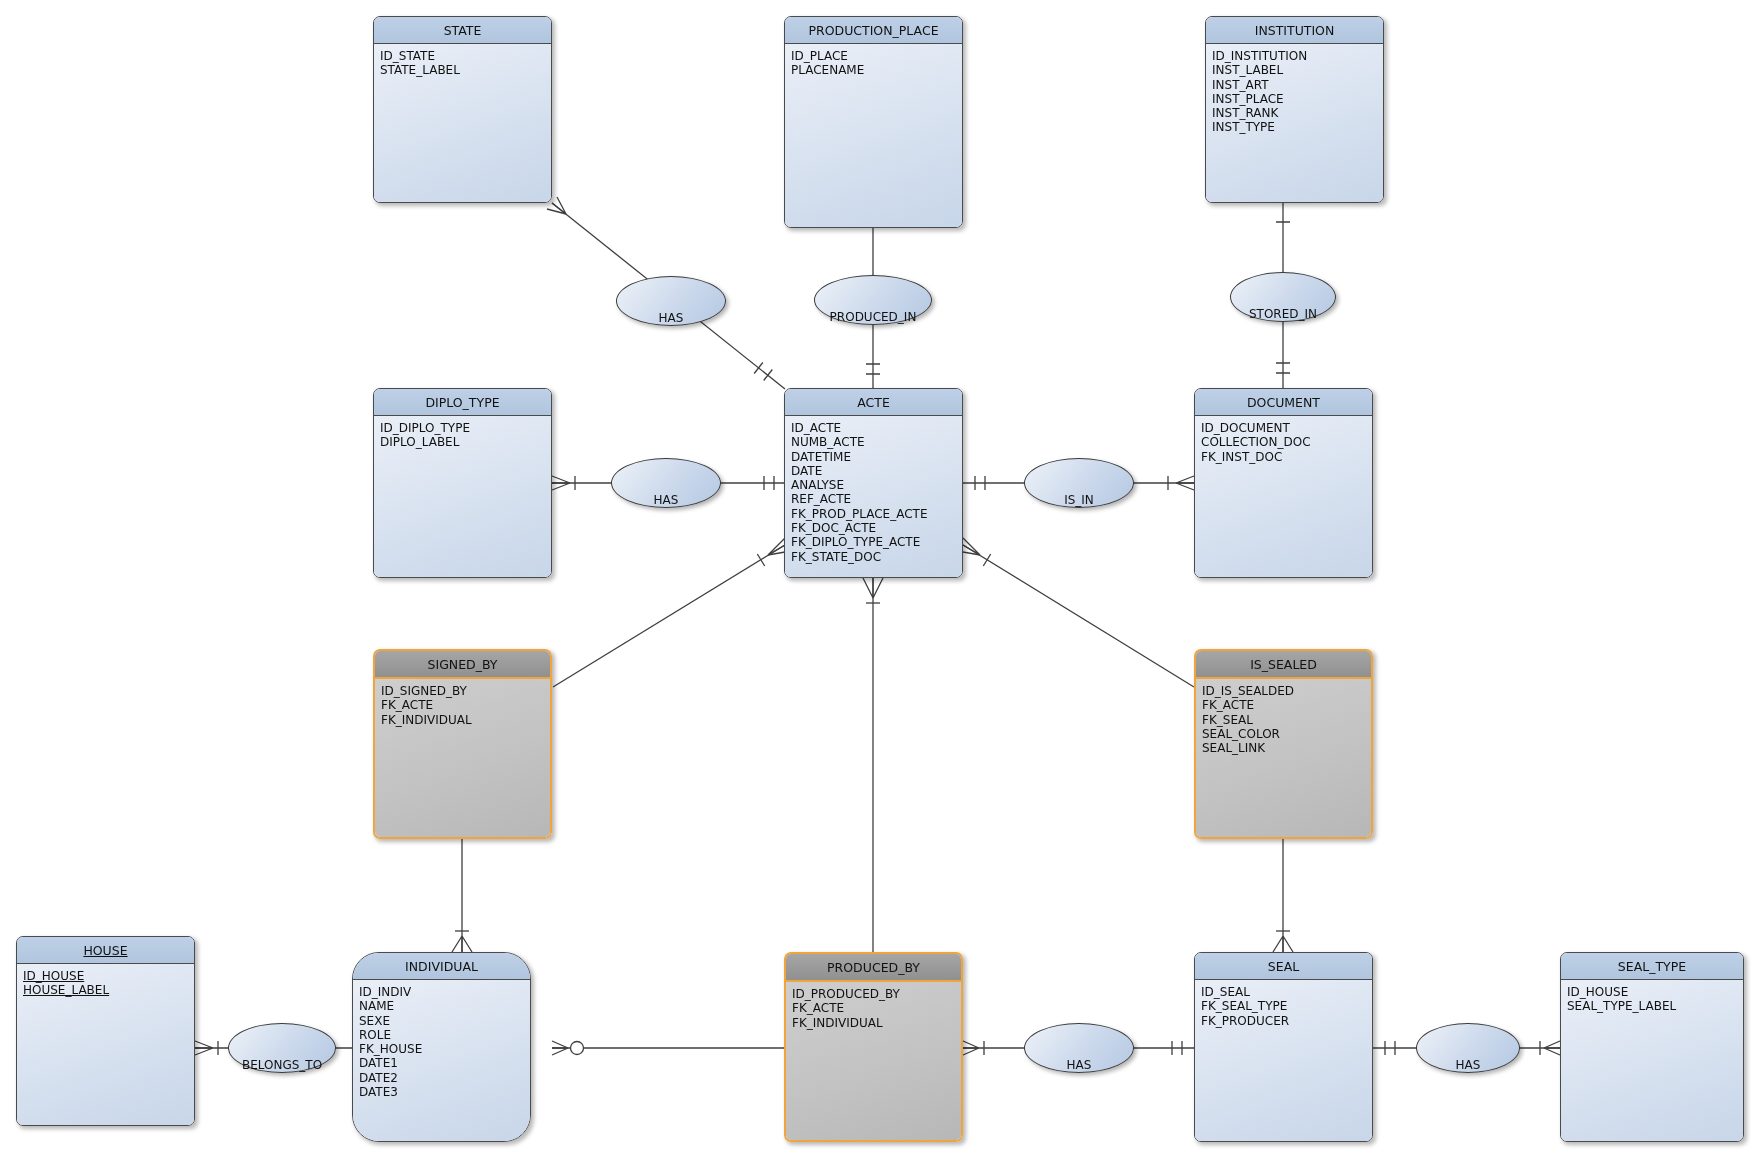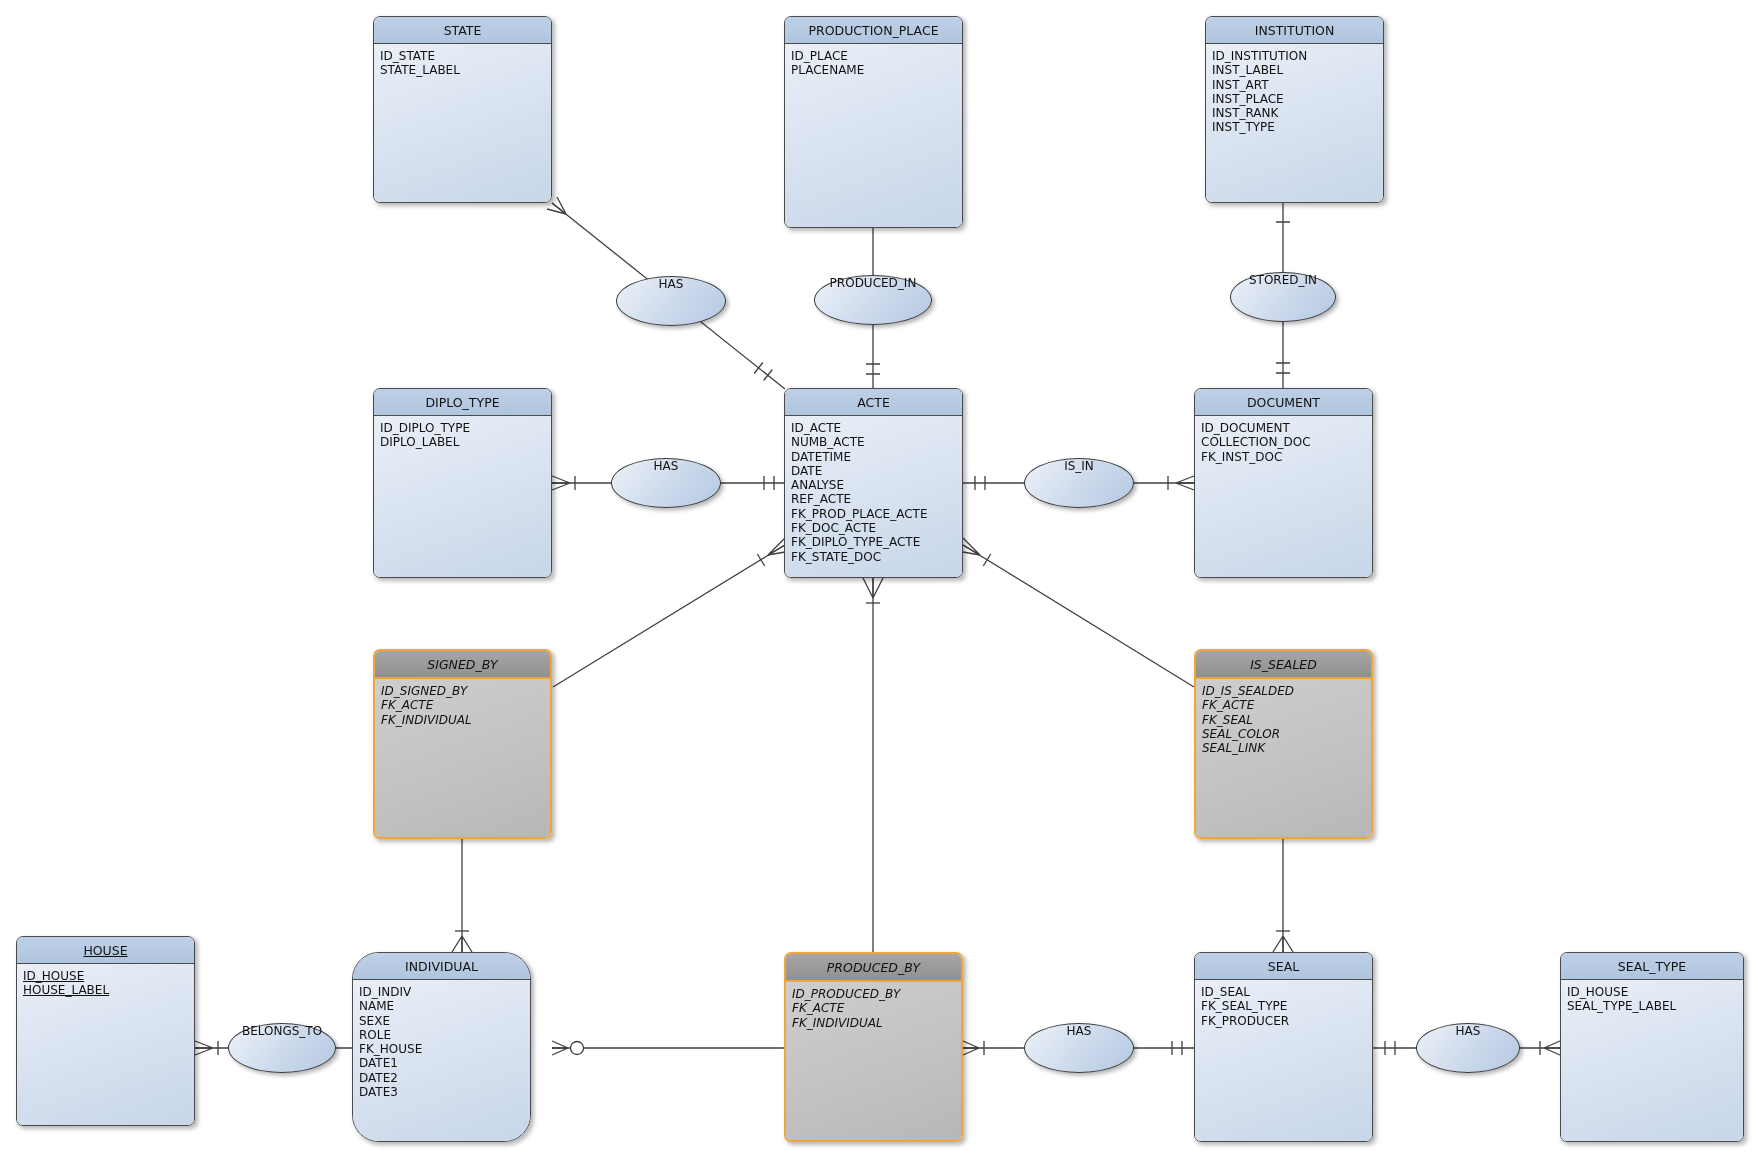--- a/index.html
+++ b/index.html
@@ -10,26 +10,26 @@
   svg.connectors circle.zero{stroke:#3f3f3f;stroke-width:1.3;fill:#ffffff;}
 
   .entity{position:absolute;width:179px;height:190px;border:1.4px solid #4a4a4a;border-radius:7px;
           box-shadow:2.5px 2.5px 4px rgba(0,0,0,.28);overflow:hidden;box-sizing:border-box;}
   .entity .hd{height:26px;display:flex;align-items:center;justify-content:center;
           font-size:12.5px;border-bottom:1.4px solid #4a4a4a;
           background:linear-gradient(180deg,#bed0e7 0%,#b0c5de 100%);}
   .entity .bd{padding:5px 6px;font-size:12px;line-height:14.3px;white-space:nowrap;
           background:linear-gradient(160deg,#eaeff7 0%,#d8e2f0 45%,#c3d3e7 100%);
           height:100%;box-sizing:border-box;}
-  .entity.gray{border:2.2px solid #f0a43c;font-style:italic;}
+  .entity.gray{border:2.2px solid #f0a43c;}
   .entity.gray .hd{background:linear-gradient(180deg,#a6a6a6 0%,#909090 100%);border-bottom:2px solid #f0a43c;}
   .entity.gray .bd{background:linear-gradient(160deg,#cecece 0%,#c2c2c2 50%,#b4b4b4 100%);}
 
   .rel{position:absolute;border:1.4px solid #3a3a3a;border-radius:50%;
-       display:flex;align-items:flex-start;justify-content:center;font-size:12px;
+       display:flex;align-items:flex-end;justify-content:center;font-size:12px;
        background:linear-gradient(130deg,#edf2f8 0%,#ccd9ec 55%,#b4c8e2 100%);
        box-shadow:2.5px 2.5px 4px rgba(0,0,0,.3);box-sizing:border-box;}
 </style>
 </head>
 <body>
 
 <div class="canvas">
 
   <svg class="connectors" width="1758" height="1162" viewBox="0 0 1758 1162">
 

